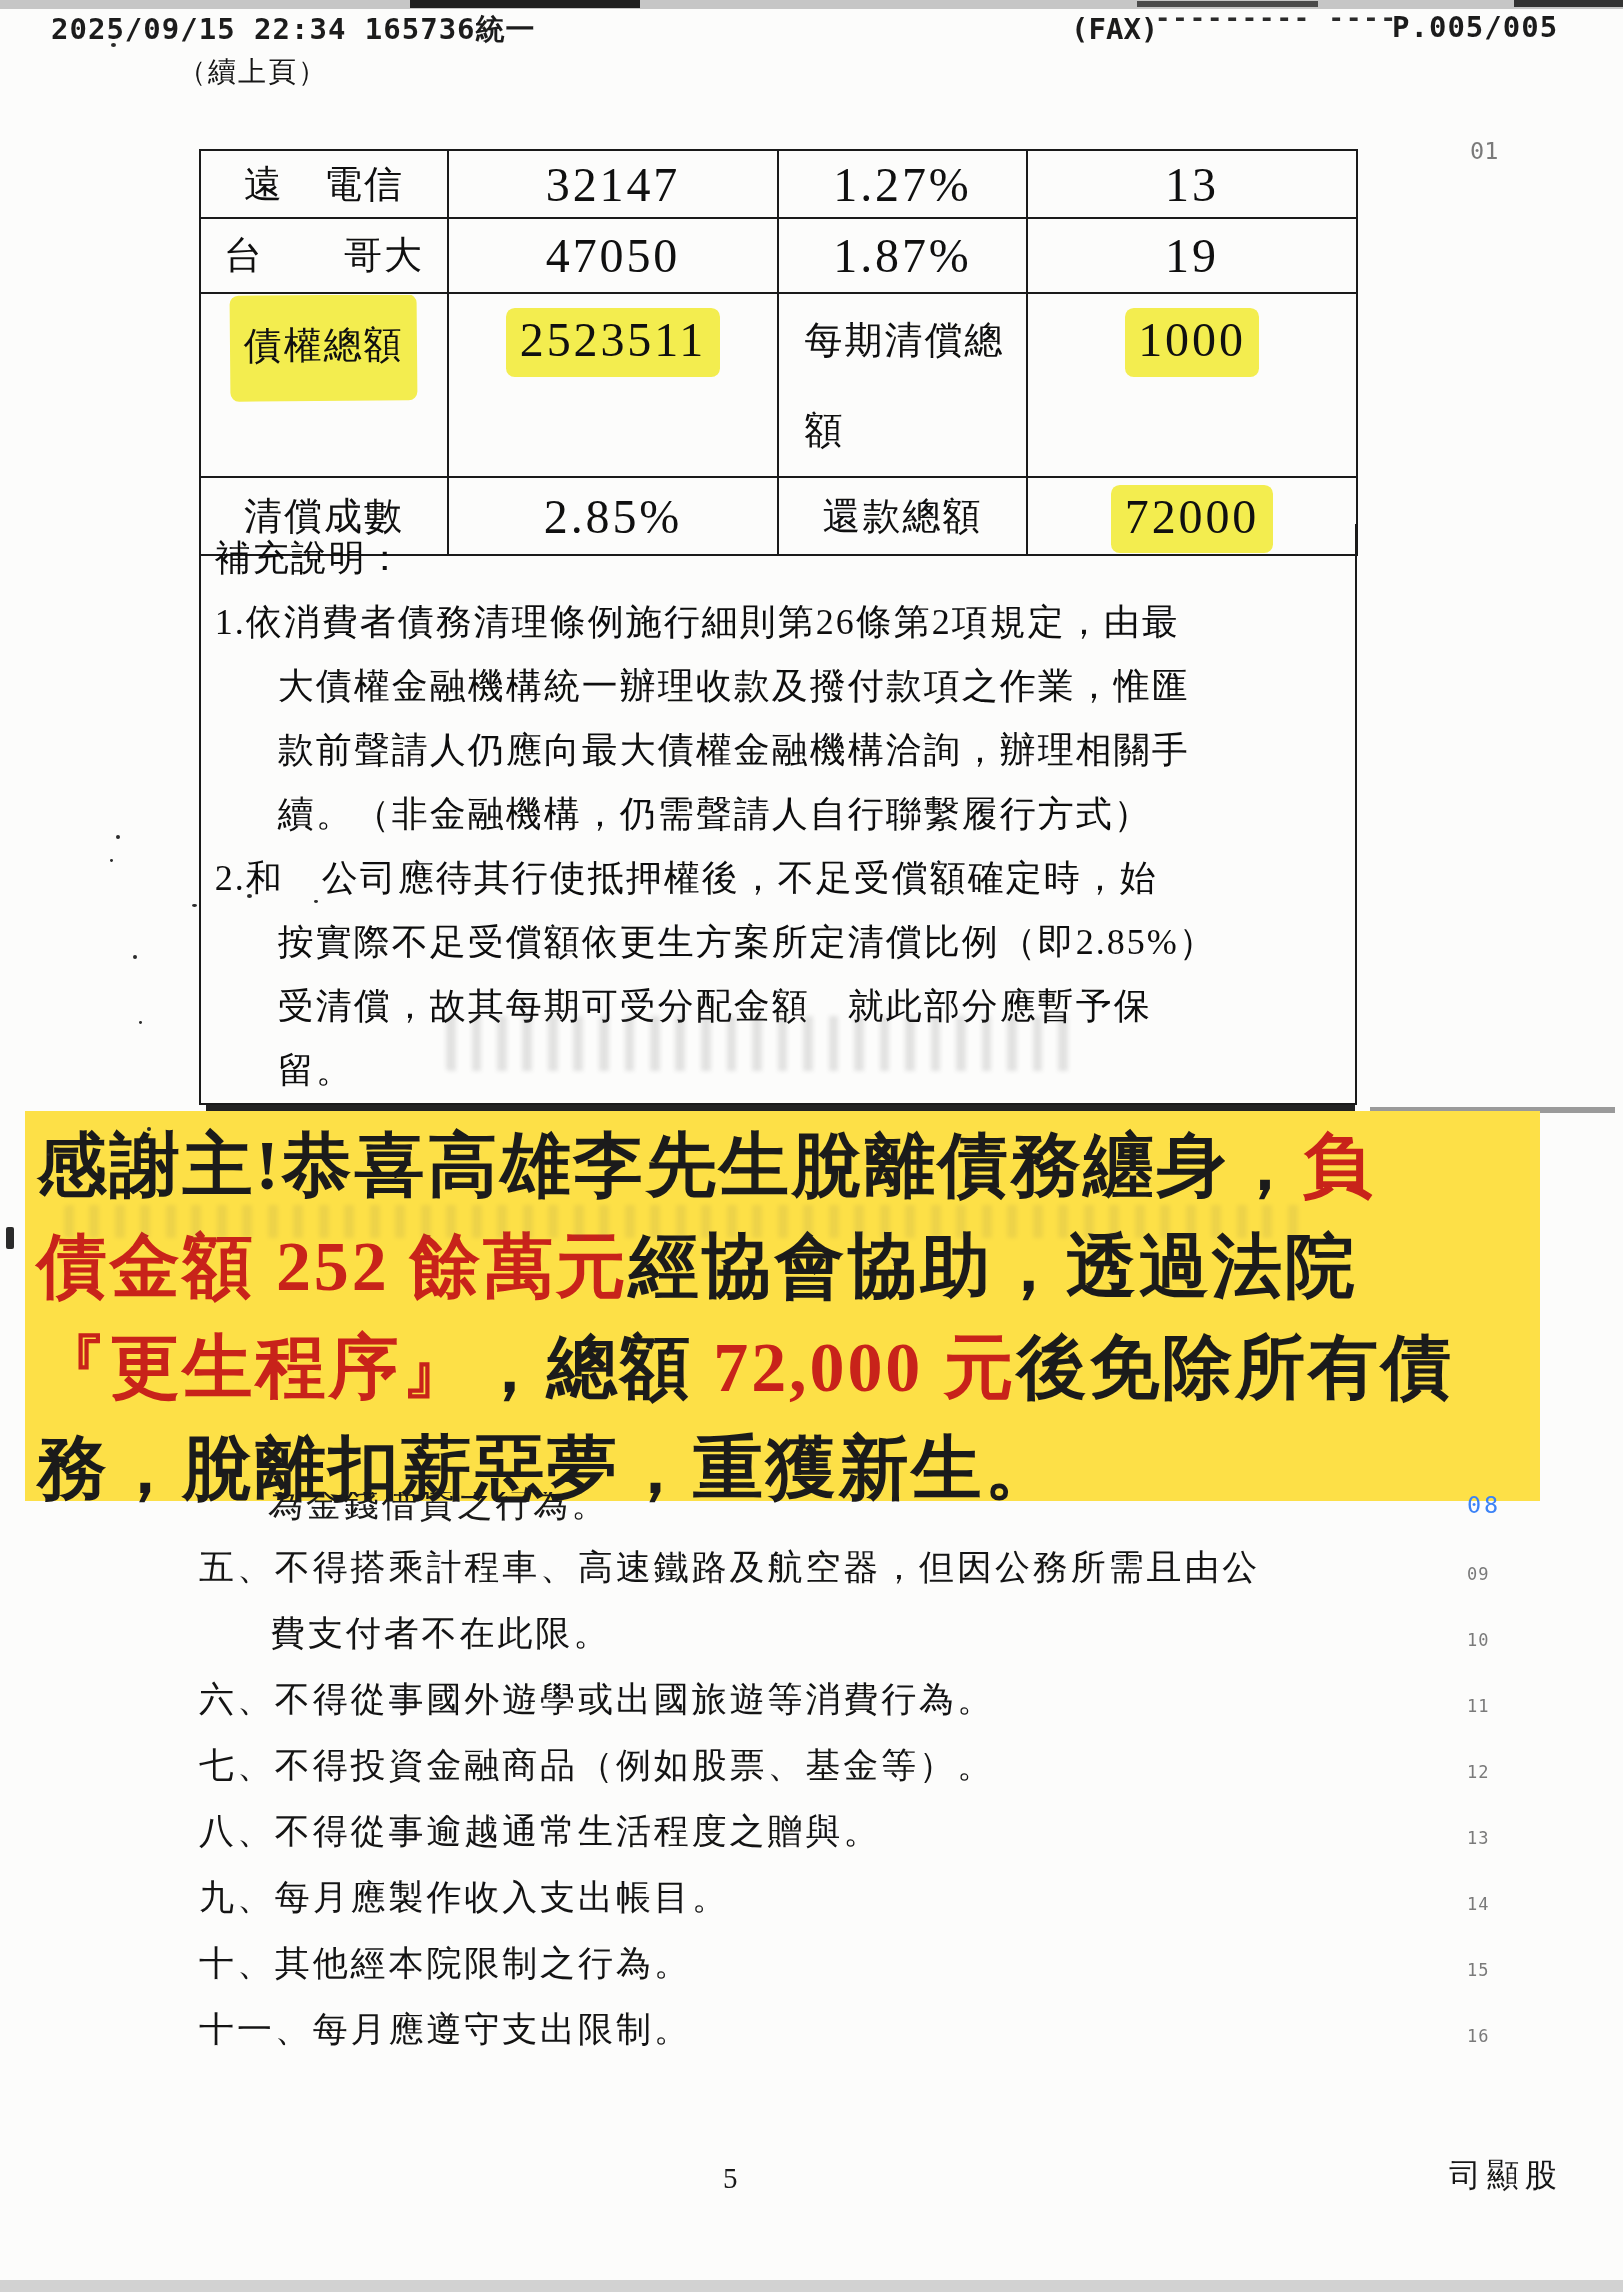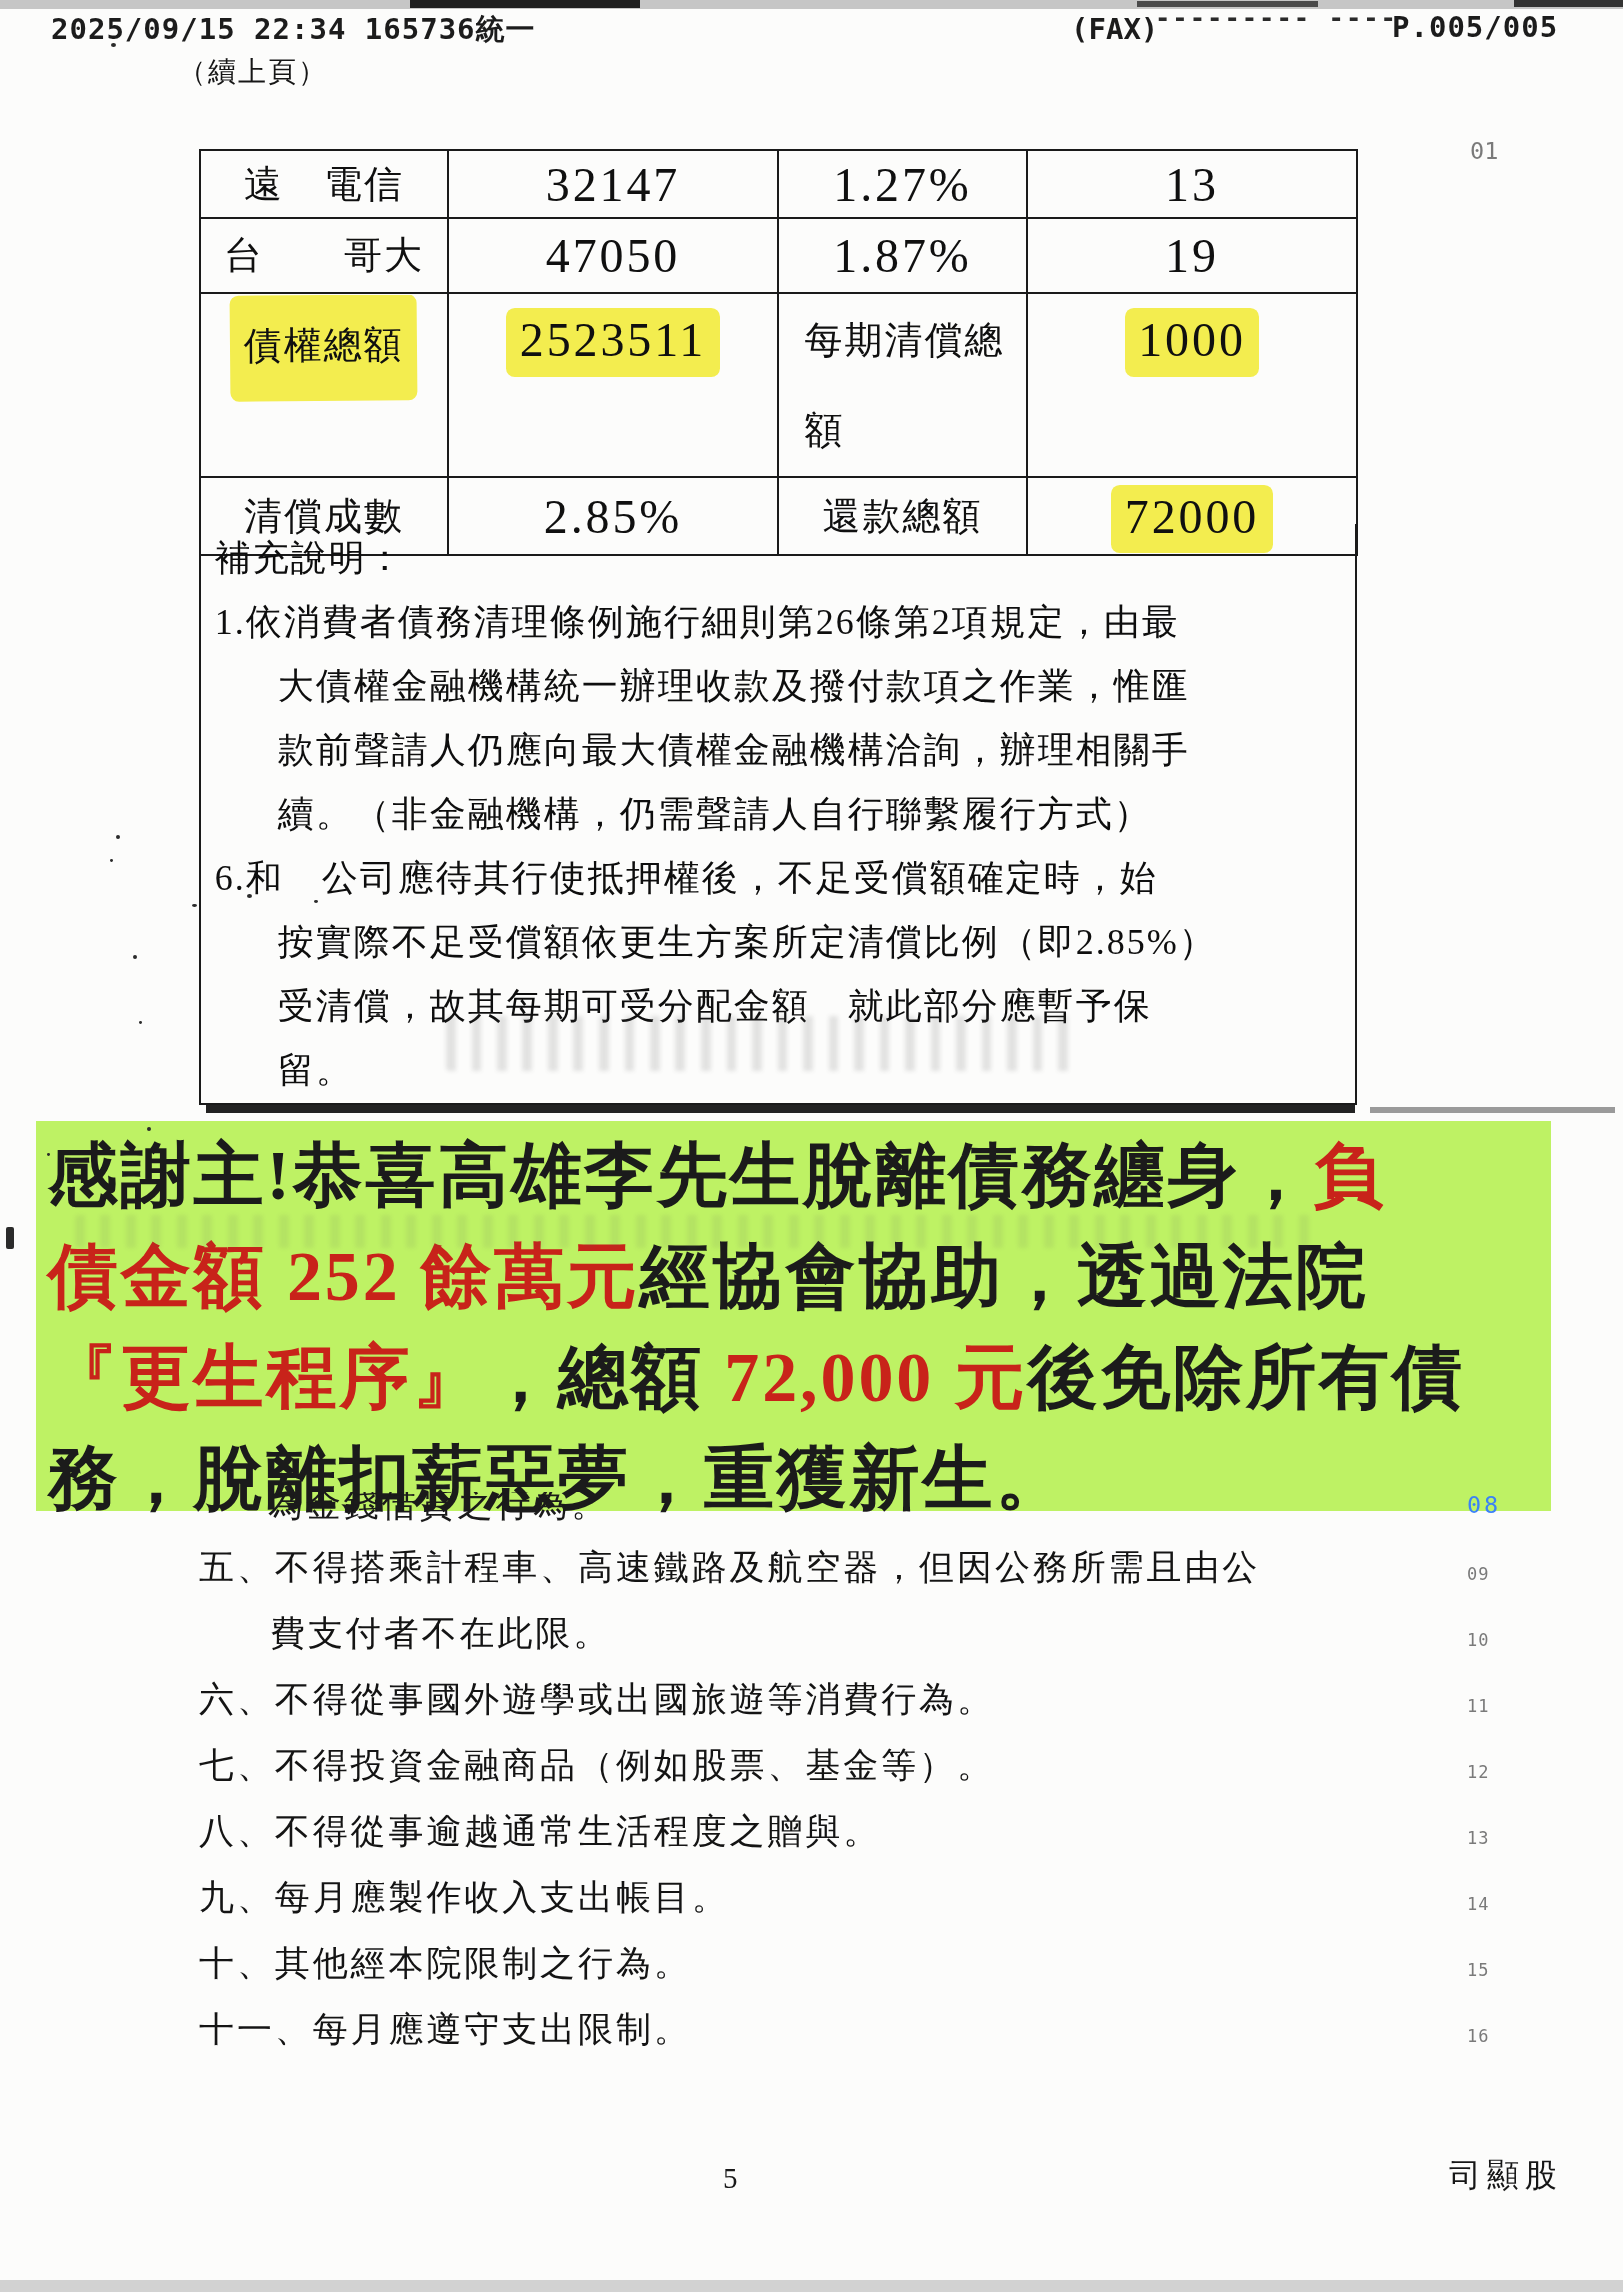--- a/index.html
+++ b/index.html
@@ -27,21 +27,21 @@
   
   .supplement{position:absolute;left:199px;top:524px;width:1158px;height:581px;box-sizing:border-box;
      border:2.9px solid #1a1a1a;border-top:none;padding:2px 9.8px 0 13.7px;font-size:36px;letter-spacing:2px;color:#0e0e0e;}
   .sup-title{line-height:64px;white-space:nowrap;}
   .note-line{line-height:64px;white-space:nowrap;}
   .note-line.cont{margin-left:63px;}
   .ghost{position:absolute;background:repeating-linear-gradient(90deg,rgba(90,90,90,.35) 0 9.8px,transparent 9.8px 25.5px);
      filter:blur(2px);opacity:.45;border-radius:3.9px;}
   
   .bar{position:absolute;}
-  .band{position:absolute;left:36px;top:1111px;width:1515px;height:390px;background:#bef264;padding:3.9px 0 0 11.8px;box-sizing:border-box;margin-top:10px;}
+  .band{position:absolute;left:25px;top:1111px;width:1515px;height:390px;background:#fde047;padding:3.9px 0 0 11.8px;box-sizing:border-box;}
   .ann-line{line-height:101px;font-size:70px;letter-spacing:2.9px;white-space:nowrap;font-weight:bold;
      font-family:"Liberation Serif","DejaVu Serif",serif;}
   .band .ghost{left:39px;top:94px;width:1245px;height:33px;opacity:.28;}
   
   .partial-clip{position:absolute;left:199px;top:1492px;width:1372px;height:37px;overflow:hidden;}
   .partial-inner{position:relative;margin-top:-19.6px;line-height:66px;font-size:35px;letter-spacing:2.9px;color:#1a1a1a;white-space:nowrap;}
   .partial-text{margin-left:69px;}
   .partial-no{position:absolute;left:1268px;top:0;font-family:"DejaVu Sans Mono",monospace;font-size:23.5px;color:#3b82f6;}
   
   .rlist{position:absolute;left:199px;top:1529px;width:1372px;padding-top:5.9px;}
@@ -108,21 +108,21 @@
   </tbody>
     </table>
 
   <div class="supplement">
     <div class="sup-title">補充說明：</div>
     <div id="supplement-notes">
         <div class="note-line">1.依消費者債務清理條例施行細則第26條第2項規定，由最</div>
         <div class="note-line cont">大債權金融機構統一辦理收款及撥付款項之作業，惟匯</div>
         <div class="note-line cont">款前聲請人仍應向最大債權金融機構洽詢，辦理相關手</div>
         <div class="note-line cont">續。（非金融機構，仍需聲請人自行聯繫履行方式）</div>
-        <div class="note-line">6.和　公司應待其行使抵押權後，不足受償額確定時，始</div>
+        <div class="note-line">2.和　公司應待其行使抵押權後，不足受償額確定時，始</div>
         <div class="note-line cont">按實際不足受償額依更生方案所定清償比例（即2.85%）</div>
         <div class="note-line cont">受清償，故其每期可受分配金額　就此部分應暫予保</div>
         <div class="note-line cont">留。</div>
       </div>
     <div class="ghost" style="left:245px;top:492px;width:627px;height:55px;"></div>
   </div>
 
   <div class="bar" style="left:206px;top:1105px;width:1149px;height:7.8px;background:#222;"></div>
   <div class="bar" style="left:1370px;top:1107px;width:245px;height:5.9px;background:#9a9a9a;"></div>
 

